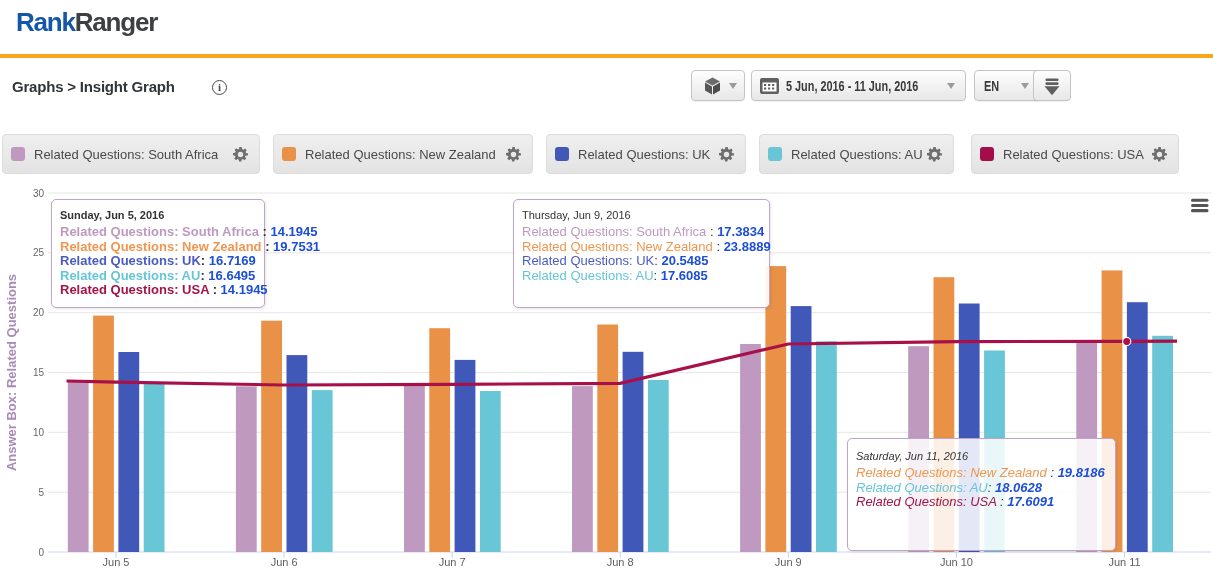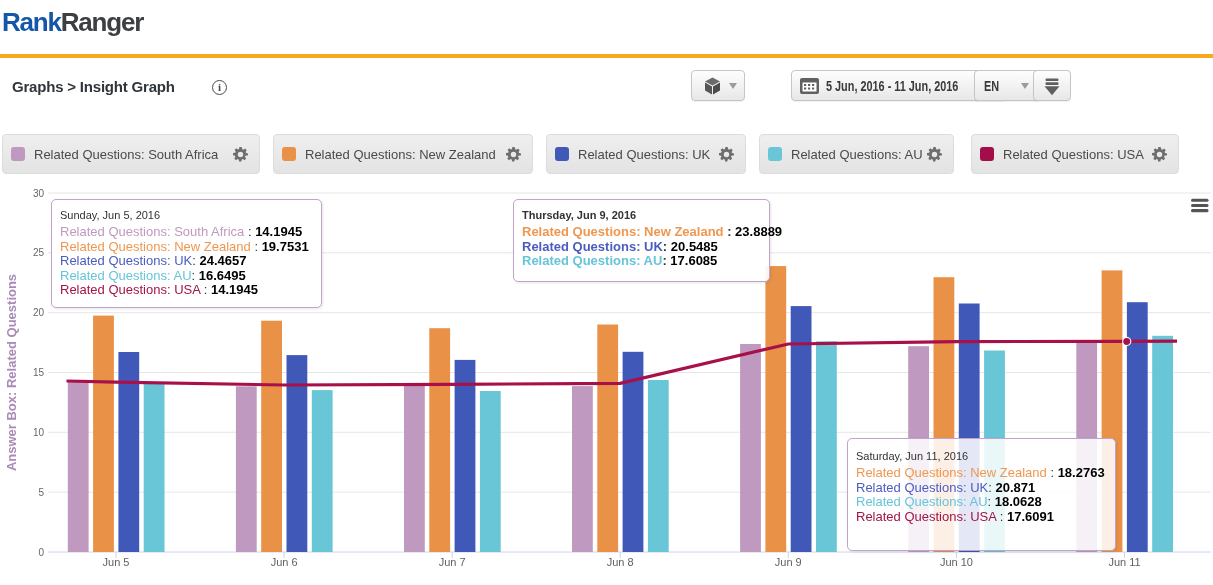--- a/index.html
+++ b/index.html
@@ -2,21 +2,21 @@
 <html><head>
 <meta charset="utf-8">
 <style>
   * { margin:0; padding:0; box-sizing:border-box; }
   html,body { width:1213px; height:585px; background:#fff; overflow:hidden;
     font-family:"Liberation Sans", sans-serif; }
   .abs { position:absolute; }
   #page { position:relative; width:1213px; height:585px; }
 
   
-  #logo { left:2px; top:7px; font-size:26px; font-weight:bold; letter-spacing:-1.2px; }
+  #logo { left:16px; top:7px; font-size:26px; font-weight:bold; letter-spacing:-1.2px; }
   #logo .r1 { color:#1457a8; }
   #logo .r2 { color:#3c4043; }
   #orangebar { left:0; top:54px; width:1213px; height:4px; background:#f7a81d; }
 
   #title { left:12px; top:78px; font-size:15px; font-weight:bold; color:#30353a;
     letter-spacing:-0.2px; }
   #infoi { left:212px; top:80px; width:15px; height:15px; border:1.5px solid #4a4a4a;
     border-radius:50%; color:#4a4a4a; font-family:"Liberation Serif",serif;
     font-size:11px; font-weight:bold; text-align:center; line-height:12px; }
 
@@ -36,41 +36,41 @@
     display:flex; align-items:center; font-size:13px; color:#4a4a4a; }
   .sw { width:14px; height:14px; border-radius:3px; margin:0 9px 0 8px; flex:none; }
   .pill .gear { position:absolute; right:11px; top:50%; margin-top:-7.5px; line-height:0; }
 
   
   .tip { position:absolute; border:1px solid #c2a3c9; border-radius:5px;
     background:rgba(255,255,255,0.90); box-shadow:1px 1px 3px rgba(0,0,0,0.10);
     padding:9px 0 0 8px; font-size:13px; z-index:5; }
   .tip .d { font-size:11px; color:#333; margin-bottom:4px; }
   .tip .row { line-height:14.6px; white-space:nowrap; color:#333; }
-  .tip b { color:#000000; }
+  .tip b { color:#1d4ed8; }
   .c-sa { color:#bf99bf; } .c-nz { color:#ef9750; } .c-uk { color:#4a5cc1; }
   .c-au { color:#66c5d8; } .c-us { color:#a31448; }
 </style>
 </head>
 <body>
 <div id="page">
   <div class="abs" id="logo"><span class="r1">Rank</span><span class="r2">Ranger</span></div>
   <div class="abs" id="orangebar"></div>
   <div class="abs" id="title">Graphs &gt; Insight Graph</div>
   <div class="abs" id="infoi">i</div>
 
   <div class="btn" style="left:691px; width:54px;">
     <svg width="17" height="18" viewBox="0 0 17 18" style="margin-left:12px;">
       <polygon points="8.5,0.5 16,4.5 8.5,8.5 1,4.5" fill="#6a6a6a"></polygon>
       <polygon points="1,5.6 8,9.4 8,17.5 1,13.6" fill="#565656"></polygon>
       <polygon points="16,5.6 9,9.4 9,17.5 16,13.6" fill="#4c4c4c"></polygon>
     </svg>
     <div class="tri" style="margin-left:8px;"></div>
   </div>
-  <div class="btn" style="left:751px; width:215px;margin-left:40px;">
+  <div class="btn" style="left:751px; width:215px;">
     <svg width="19" height="16" viewBox="0 0 19 16" style="margin-left:8px; flex:none;">
       <rect x="0" y="0" width="19" height="16" rx="2" fill="#606060"></rect>
       <rect x="2.5" y="4.5" width="14" height="9" fill="#fff"></rect>
       <g fill="#606060">
         <rect x="4" y="6" width="2.2" height="2"></rect>
           <rect x="8" y="6" width="2.2" height="2"></rect>
           <rect x="12" y="6" width="2.2" height="2"></rect>
         <rect x="4" y="9.5" width="2.2" height="2"></rect>
           <rect x="8" y="9.5" width="2.2" height="2"></rect>
           <rect x="12" y="9.5" width="2.2" height="2"></rect>
@@ -187,34 +187,34 @@
 
     <text x="16" y="372.5" font-size="13" font-weight="bold" fill="#a98ab8" text-anchor="middle" transform="rotate(-90 16 372.5)">Answer Box: Related Questions</text>
 
     <g fill="#555">
       <rect x="1191" y="198.7" width="17.5" height="3.1" rx="1.5"></rect>
       <rect x="1191" y="203.9" width="17.5" height="3.1" rx="1.5"></rect>
       <rect x="1191" y="209.1" width="17.5" height="3.1" rx="1.5"></rect>
     </g>
   </svg>
 
-  <div class="tip" style="left:51px; top:199px; width:271px; height:109px;">
+  <div class="tip" style="left:51px; top:199px; width:214px; height:109px;font-weight:bold;">
     <div class="d">Sunday, Jun 5, 2016</div>
     <div class="row"><span class="c-sa">Related Questions: South Africa</span> : <b>14.1945</b></div>
     <div class="row"><span class="c-nz">Related Questions: New Zealand</span> : <b>19.7531</b></div>
-    <div class="row"><span class="c-uk">Related Questions: UK</span>: <b>24.4657</b></div>
+    <div class="row"><span class="c-uk">Related Questions: UK</span>: <b>16.7169</b></div>
     <div class="row"><span class="c-au">Related Questions: AU</span>: <b>16.6495</b></div>
     <div class="row"><span class="c-us">Related Questions: USA</span> : <b>14.1945</b></div>
   </div>
-  <div class="tip" style="left:513px; top:199px; width:257px; height:83px;font-weight:bold;">
+  <div class="tip" style="left:513px; top:199px; width:257px; height:109px;">
     <div class="d">Thursday, Jun 9, 2016</div>
+    <div class="row"><span class="c-sa">Related Questions: South Africa</span> : <b>17.3834</b></div>
     <div class="row"><span class="c-nz">Related Questions: New Zealand</span> : <b>23.8889</b></div>
     <div class="row"><span class="c-uk">Related Questions: UK</span>: <b>20.5485</b></div>
     <div class="row"><span class="c-au">Related Questions: AU</span>: <b>17.6085</b></div>
   </div>
-  <div class="tip" style="left:847px; top:438px; width:269px; height:113px; background:rgba(255,255,255,0.86); padding-top:11px;">
+  <div class="tip" style="left:847px; top:438px; width:269px; height:113px; background:rgba(255,255,255,0.86); padding-top:11px;font-style:italic;">
     <div class="d">Saturday, Jun 11, 2016</div>
-    <div class="row"><span class="c-nz">Related Questions: New Zealand</span> : <b>18.2763</b></div>
-    <div class="row"><span class="c-uk">Related Questions: UK</span>: <b>20.871</b></div>
+    <div class="row"><span class="c-nz">Related Questions: New Zealand</span> : <b>19.8186</b></div>
     <div class="row"><span class="c-au">Related Questions: AU</span>: <b>18.0628</b></div>
     <div class="row"><span class="c-us">Related Questions: USA</span> : <b>17.6091</b></div>
   </div>
 </div>
 
 </body></html>

